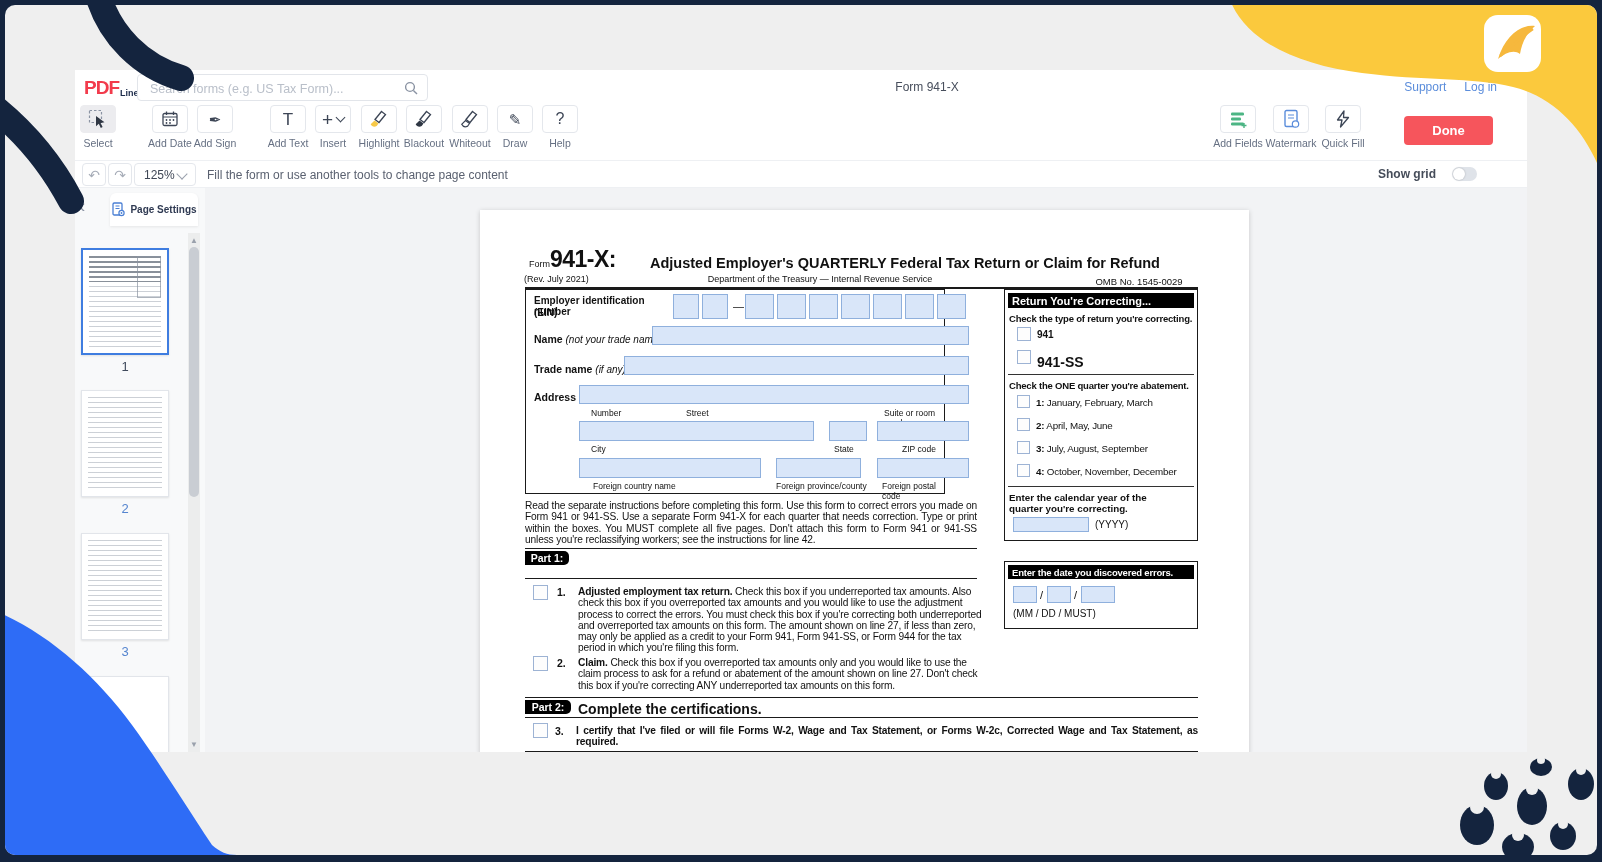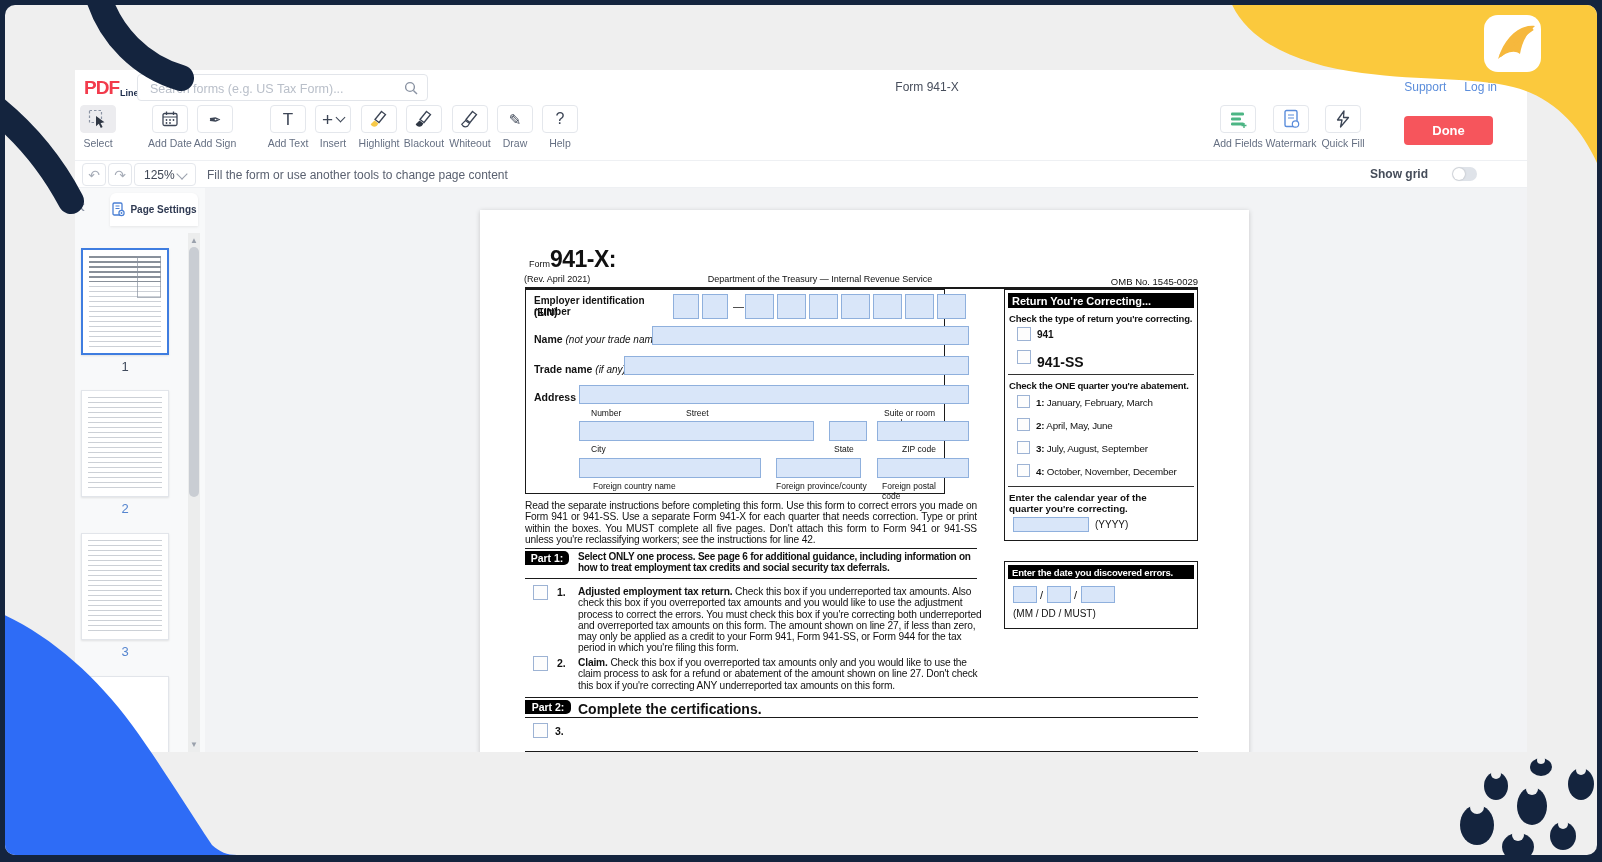--- a/index.html
+++ b/index.html
@@ -25,21 +25,21 @@
   .ticon.active{background:#ececef;border-color:#ececef;}
   .tlabel{font-size:10.5px;color:#667083;margin-top:4px;white-space:nowrap;}
   .glyph{font-size:15px;color:#3d4656;line-height:1;}
   .done-btn{position:absolute;left:1329px;top:11px;width:89px;height:29px;background:#f6555c;border-radius:4px;color:#fff;font-weight:700;font-size:13px;display:flex;align-items:center;justify-content:center;cursor:pointer;}
   
   .sbar{position:absolute;left:0;top:90px;width:100%;height:28px;background:#fff;border-top:1px solid #eef0f3;border-bottom:1px solid #eef0f3;box-sizing:border-box;}
   .sq{position:absolute;top:2px;width:24px;height:23px;border:1px solid #e4e7ec;border-radius:4px;box-sizing:border-box;display:flex;align-items:center;justify-content:center;color:#a7adb8;font-size:14px;cursor:pointer;background:#fff;}
   .zoomsel{position:absolute;left:59px;top:2px;width:62px;height:23px;border:1px solid #e4e7ec;border-radius:4px;box-sizing:border-box;font-size:12px;color:#3f4756;display:flex;align-items:center;padding-left:9px;cursor:pointer;background:#fff;}
   .chev{width:7px;height:7px;border-right:1.5px solid #9aa1ac;border-bottom:1.5px solid #9aa1ac;transform:rotate(45deg);position:absolute;right:9px;top:6px;}
   .hint{position:absolute;left:132px;top:7px;font-size:12px;color:#5a6170;}
-  .gridctl{position:absolute;right:50px;top:6px;display:flex;align-items:center;gap:24px;}
+  .gridctl{position:absolute;right:50px;top:6px;display:flex;align-items:center;gap:16px;}
   .gridlabel{font-size:12px;color:#454c59;font-weight:600;}
   .toggle{width:25px;height:14px;border-radius:8px;background:#dfe3e9;position:relative;cursor:pointer;}
   .knob{position:absolute;left:1px;top:1px;width:12px;height:12px;border-radius:50%;background:#fff;box-shadow:0 0 2px rgba(0,0,0,.25);}
   
   .content{position:absolute;left:0;top:118px;width:100%;height:564px;background:#f2f3f5;overflow:hidden;}
   .side{position:absolute;left:0;top:0;width:130px;height:100%;background:#f8f9fa;}
   .collapse{position:absolute;left:4px;top:8px;font-size:19px;color:#8a93a3;cursor:pointer;line-height:1;}
   .pstab{position:absolute;left:35px;top:5px;width:88px;height:33px;background:#fff;border-radius:6px 6px 0 0;box-shadow:0 1px 3px rgba(0,0,0,.08);display:flex;align-items:center;justify-content:center;gap:4px;cursor:pointer;}
   .pstab span{font-size:10px;font-weight:700;color:#2f3a52;}
   .thumb{position:absolute;left:6px;width:88px;height:107px;background:#fff;border:1px solid #e2e5ea;box-shadow:0 1px 2px rgba(0,0,0,.10);box-sizing:border-box;cursor:pointer;}
@@ -267,23 +267,24 @@
           <div class="sarrow" style="top:3px">▲</div>
           <div class="sthumb"></div>
           <div class="sarrow" style="bottom:3px">▼</div>
         </div>
       </div>
 
       <div class="page">
 
         <span class="abs" style="left:49px;top:49px;font-size:9px">Form</span>
         <span class="abs" style="left:70px;top:36px;font-size:23px;font-weight:800;letter-spacing:-0.5px">941-X:</span>
-        <span class="abs" style="left:44px;top:64px;font-size:9px">(Rev. April 2021)</span>
+        <span class="abs" style="left:44px;top:64px;font-size:9px">(Rev. July 2021)</span>
+        <span class="abs b" style="left:150px;top:45px;width:550px;text-align:center;font-size:14.5px">Adjusted Employer's QUARTERLY Federal Tax Return or Claim for Refund</span>
         <span class="abs" style="left:90px;top:64px;width:500px;text-align:center;font-size:9px">Department of the Treasury — Internal Revenue Service</span>
-        <span class="abs" style="left:600px;top:66px;width:118px;text-align:right;font-size:9.5px">OMB No. 1545-0029</span>
+        <span class="abs" style="left:600px;top:66px;width:118px;text-align:center;font-size:9.5px">OMB No. 1545-0029</span>
         <div class="hr" style="left:45px;top:77px;width:673px"></div>
 
         <div class="blk" style="left:45px;top:79px;width:420px;height:205px">
           <span class="abs b" style="left:8px;top:5px;width:140px;font-size:10px;line-height:11px">Employer identification number</span>
           <span class="abs b" style="left:8px;top:17px;font-size:10px">(EIN)</span>
           <div class="einrow" style="left:147px;top:4px">
                 <span class="eincell"></span>
                 <span class="eincell"></span>
               </div>
           <span class="abs" style="left:207px;top:10px;font-size:11px">—</span>
@@ -345,38 +346,38 @@
           <span class="abs b" style="left:4px;top:202px;font-size:9.8px">Enter the calendar year of the</span>
           <span class="abs b" style="left:4px;top:213px;font-size:9.8px">quarter you're correcting.</span>
           <div class="fld" style="left:8px;top:227px;width:76px;height:15px"></div>
           <span class="abs" style="left:90px;top:229px;font-size:10px">(YYYY)</span>
         </div>
 
         <div class="abs ftxt just" style="left:45px;top:290px;width:452px">Read the separate instructions before completing this form. Use this form to correct errors you made on Form 941 or 941-SS. Use a separate Form 941-X for each quarter that needs correction. Type or print within the boxes. You MUST complete all five pages. Don't attach this form to Form 941 or 941-SS unless you're reclassifying workers; see the instructions for line 42.</div>
 
         <div class="hr" style="left:45px;top:338px;width:452px;height:1px"></div>
         <div class="badge" style="left:45px;top:341px;width:44px;height:14px">Part 1:</div>
-        <div class="abs b" style="left:98px;top:341px;width:404px;font-size:10px;line-height:11.4px;letter-spacing:-0.25px">Select ONLY one process. See page 6 for additional guidance, including information on how to treat employment tax credits and social security tax deferrals.</div>
         <div class="hr" style="left:45px;top:368px;width:452px;height:1px"></div>
 
         <div class="cb" style="left:53px;top:375px;width:15px;height:15px"></div>
         <span class="abs b" style="left:77px;top:376px;font-size:10.5px">1.</span>
         <div class="abs ftxt" style="left:98px;top:376px;width:404px"><span class="b">Adjusted employment tax return.</span> <span>Check this box if you underreported tax amounts. Also check this box if you overreported tax amounts and you would like to use the adjustment process to correct the errors. You must check this box if you're correcting both underreported and overreported tax amounts on this form. The amount shown on line 27, if less than zero, may only be applied as a credit to your Form 941, Form 941-SS, or Form 944 for the tax period in which you're filing this form.</span></div>
 
         <div class="cb" style="left:53px;top:446px;width:15px;height:15px"></div>
         <span class="abs b" style="left:77px;top:447px;font-size:10.5px">2.</span>
         <div class="abs ftxt" style="left:98px;top:447px;width:404px"><span class="b">Claim.</span> <span>Check this box if you overreported tax amounts only and you would like to use the claim process to ask for a refund or abatement of the amount shown on line 27. Don't check this box if you're correcting ANY underreported tax amounts on this form.</span></div>
 
         <div class="hr" style="left:45px;top:487px;width:673px;height:1px"></div>
         <div class="badge" style="left:45px;top:490px;width:46px;height:14px">Part 2:</div>
         <span class="abs b" style="left:98px;top:491px;font-size:14px">Complete the certifications.</span>
         <div class="hr" style="left:45px;top:507px;width:673px;height:1px"></div>
 
         <div class="cb" style="left:53px;top:513px;width:15px;height:15px"></div>
         <span class="abs b" style="left:75px;top:515px;font-size:10.5px">3.</span>
+        <div class="abs ftxt just b" style="left:96px;top:515px;width:622px">I certify that I've filed or will file Forms W-2, Wage and Tax Statement, or Forms W-2c, Corrected Wage and Tax Statement, as required.</div>
         <div class="hr" style="left:45px;top:541px;width:673px;height:1px"></div>
 
         <div class="blk" style="left:524px;top:351px;width:194px;height:68px">
           <div class="bar" style="left:3px;top:3px;width:186px;height:14px;font-size:9.5px;letter-spacing:-0.2px">Enter the date you discovered errors.</div>
           <div class="fld" style="left:8px;top:24px;width:24px;height:17px"></div>
           <span class="abs" style="left:35px;top:27px;font-size:11px">/</span>
           <div class="fld" style="left:42px;top:24px;width:24px;height:17px"></div>
           <span class="abs" style="left:69px;top:27px;font-size:11px">/</span>
           <div class="fld" style="left:76px;top:24px;width:34px;height:17px"></div>
           <span class="abs" style="left:8px;top:46px;font-size:10px">(MM / DD / MUST)</span>

